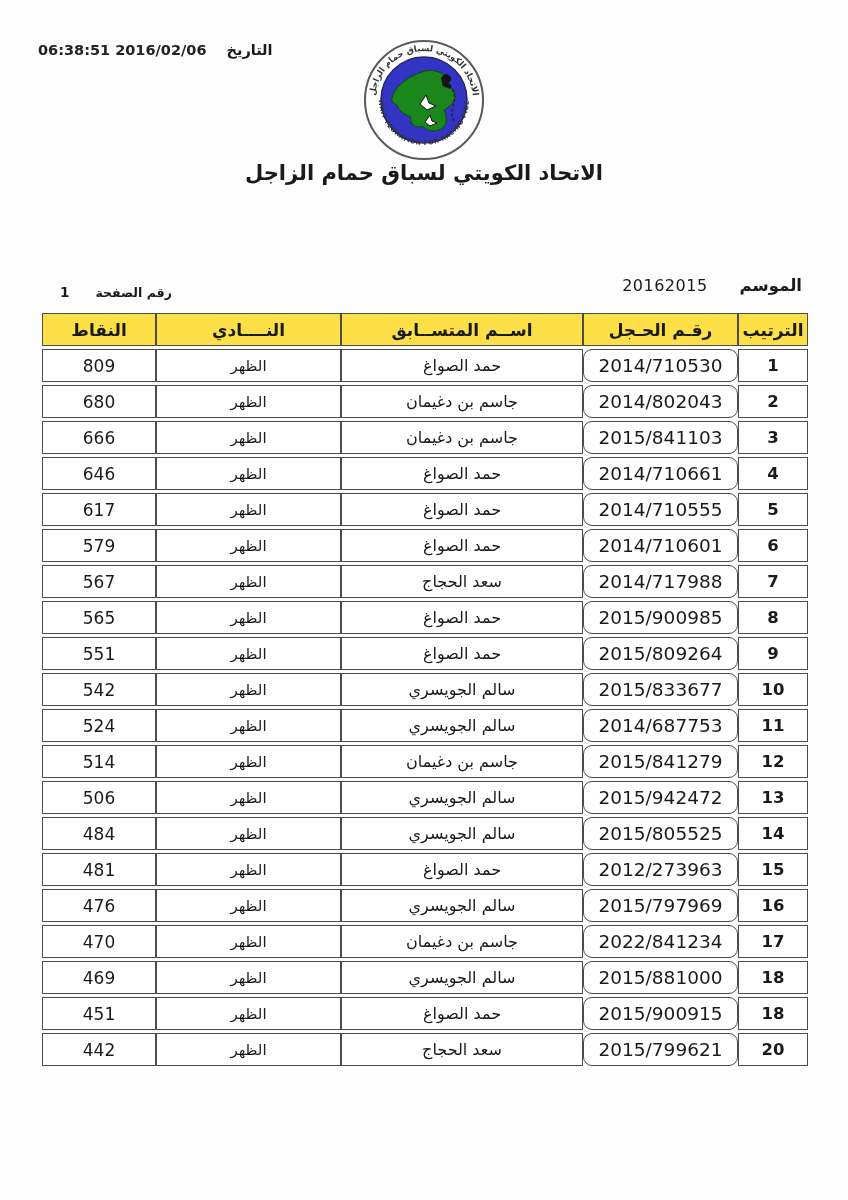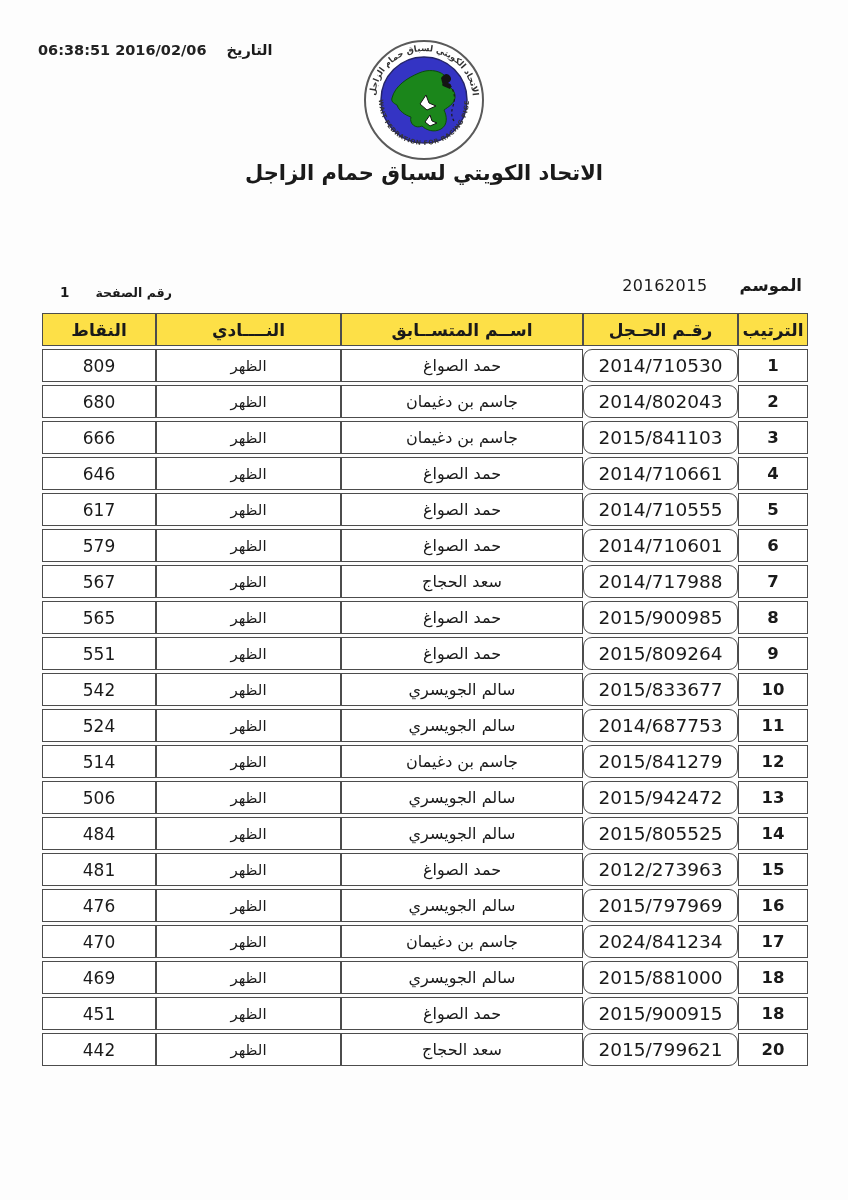--- a/index.html
+++ b/index.html
@@ -282,21 +282,21 @@
   <tr>
     <td class="c-rank">16</td>
     <td class="c-ring"><span class="ltr">2015/797969</span></td>
     <td class="c-name">سالم الجويسري</td>
     <td class="c-club">الظهر</td>
     <td class="c-points"><span class="ltr">476</span></td>
   </tr>
 
   <tr>
     <td class="c-rank">17</td>
-    <td class="c-ring"><span class="ltr">2024/841234</span></td>
+    <td class="c-ring"><span class="ltr">2022/841234</span></td>
     <td class="c-name">جاسم بن دغيمان</td>
     <td class="c-club">الظهر</td>
     <td class="c-points"><span class="ltr">470</span></td>
   </tr>
 
   <tr>
     <td class="c-rank">18</td>
     <td class="c-ring"><span class="ltr">2015/881000</span></td>
     <td class="c-name">سالم الجويسري</td>
     <td class="c-club">الظهر</td>

